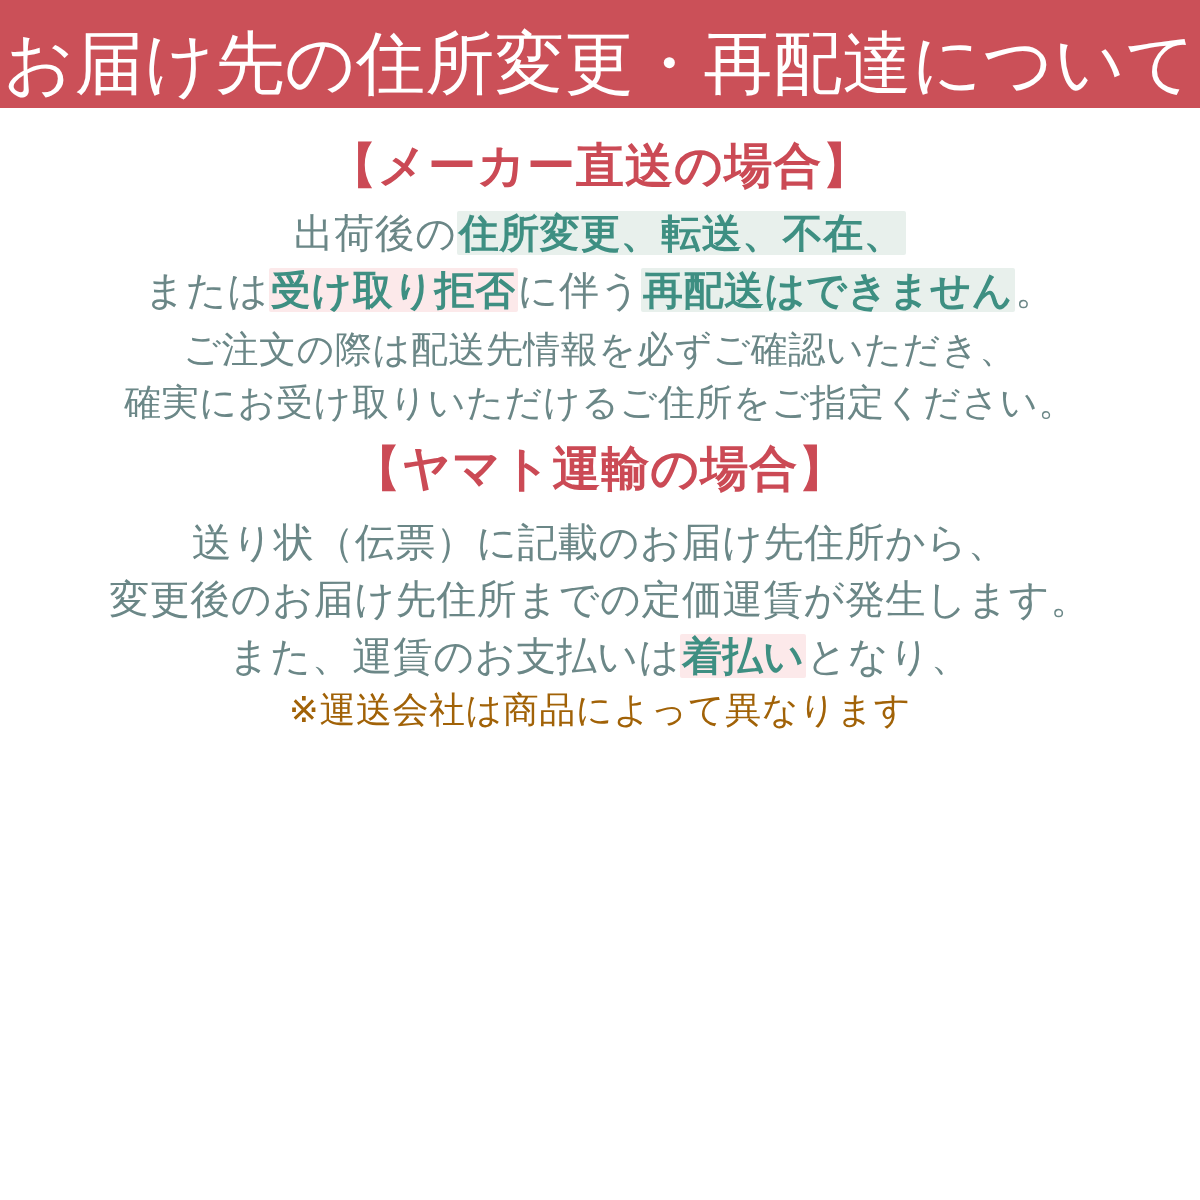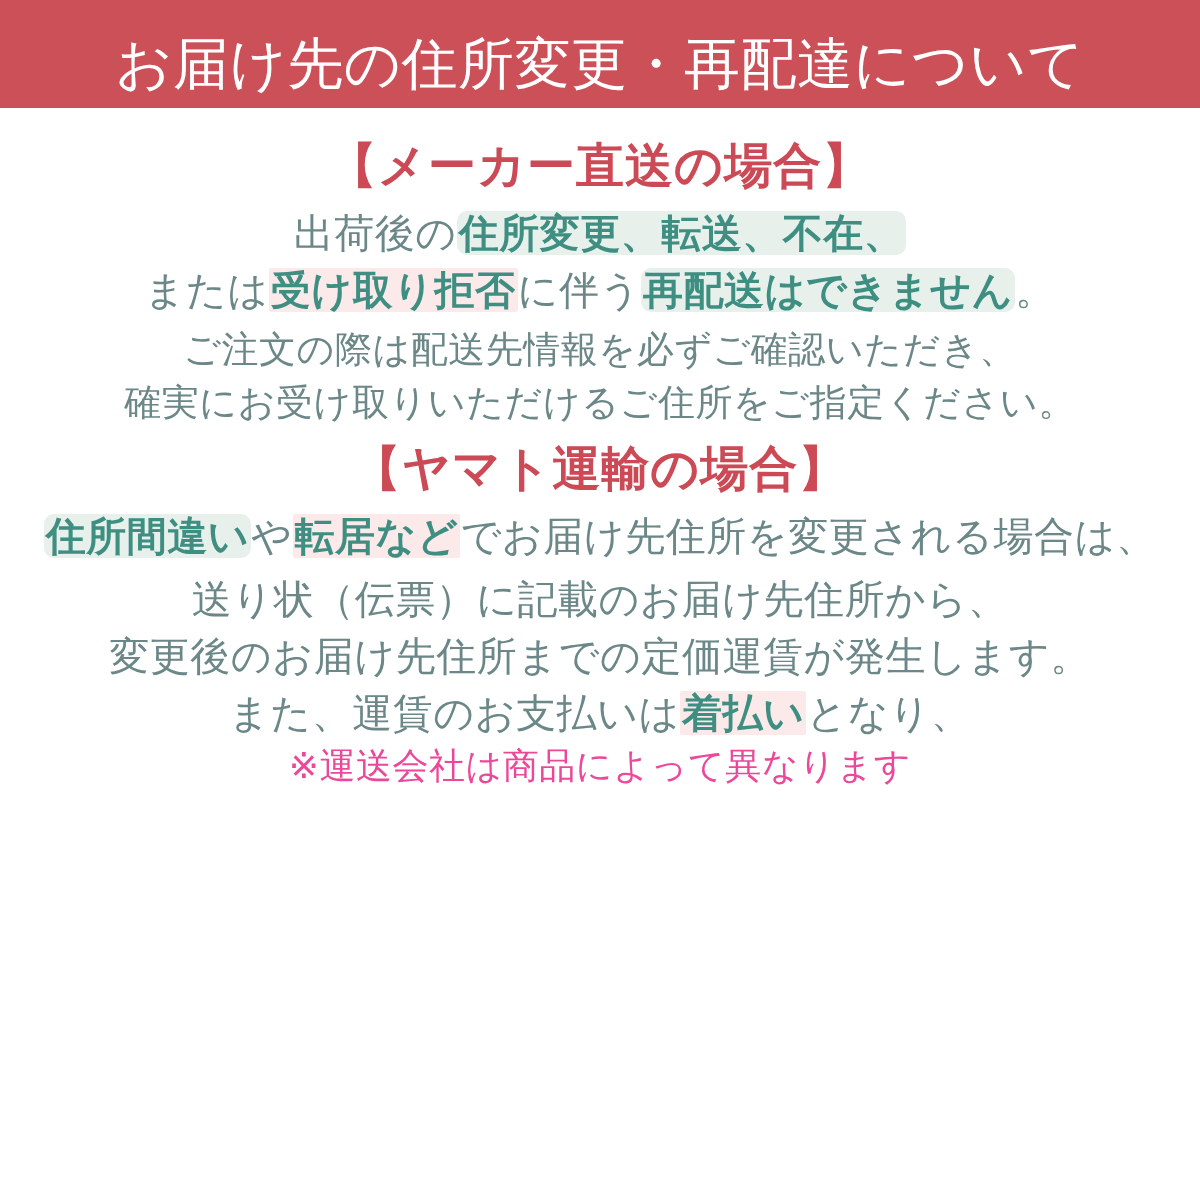--- a/index.html
+++ b/index.html
@@ -24,21 +24,21 @@
     width: 100%;
     height: 108px;
     background: #cb5058;
     display: flex;
     align-items: center;
     justify-content: center;
     box-sizing: border-box;
   }
   .header-title {
     color: #ffffff;
-    font-size: 56px;
+    font-size: 69px;
     font-weight: 500;
     letter-spacing: 0.5px;
     line-height: 1.1;
     white-space: nowrap;
     margin-top: 20px;
   }
   
   .content {
     padding: 18px 10px 0 10px;
     text-align: center;
@@ -63,32 +63,32 @@
     font-size: 37px;
   }
   .spacer-sm { height: 6px; }
 
   
   .hl-green {
     color: #3e8f82;
     font-weight: 700;
     background: #e8f0ec;
     padding: 0 2px;
-    border-radius: 10px;
+    border-radius: 2px;
     text-align: right;
   }
   .hl-pink {
     color: #3e8f82;
     font-weight: 700;
     background: #fce9ea;
     padding: 0 2px;
     border-radius: 2px;
   }
   .note {
-    color: #ec4899;
+    color: #a16207;
     font-size: 36px;
     line-height: 1.4;
     letter-spacing: 0.5px;
   }
 </style>
 </head>
 <body>
 
 <div class="page">
 
@@ -112,23 +112,20 @@
 
     <div class="line small">
       <span>ご注文の際は配送先情報を必ずご確認いただき、</span>
     </div>
     <div class="line small">
       <span>確実にお受け取りいただけるご住所をご指定ください。</span>
     </div>
 
     <div class="section-heading">【ヤマト運輸の場合】</div>
 
-    <div class="line">
-      <span class="hl-green">住所間違い</span><span>や</span><span class="hl-pink">転居など</span><span>でお届け先住所を変更される場合は、</span>
-    </div>
 
     <div class="spacer-sm"></div>
 
     <div class="line">
       <span>送り状（伝票）に記載のお届け先住所から、</span>
     </div>
     <div class="line">
       <span>変更後のお届け先住所までの定価運賃が発生します。</span>
     </div>
 

